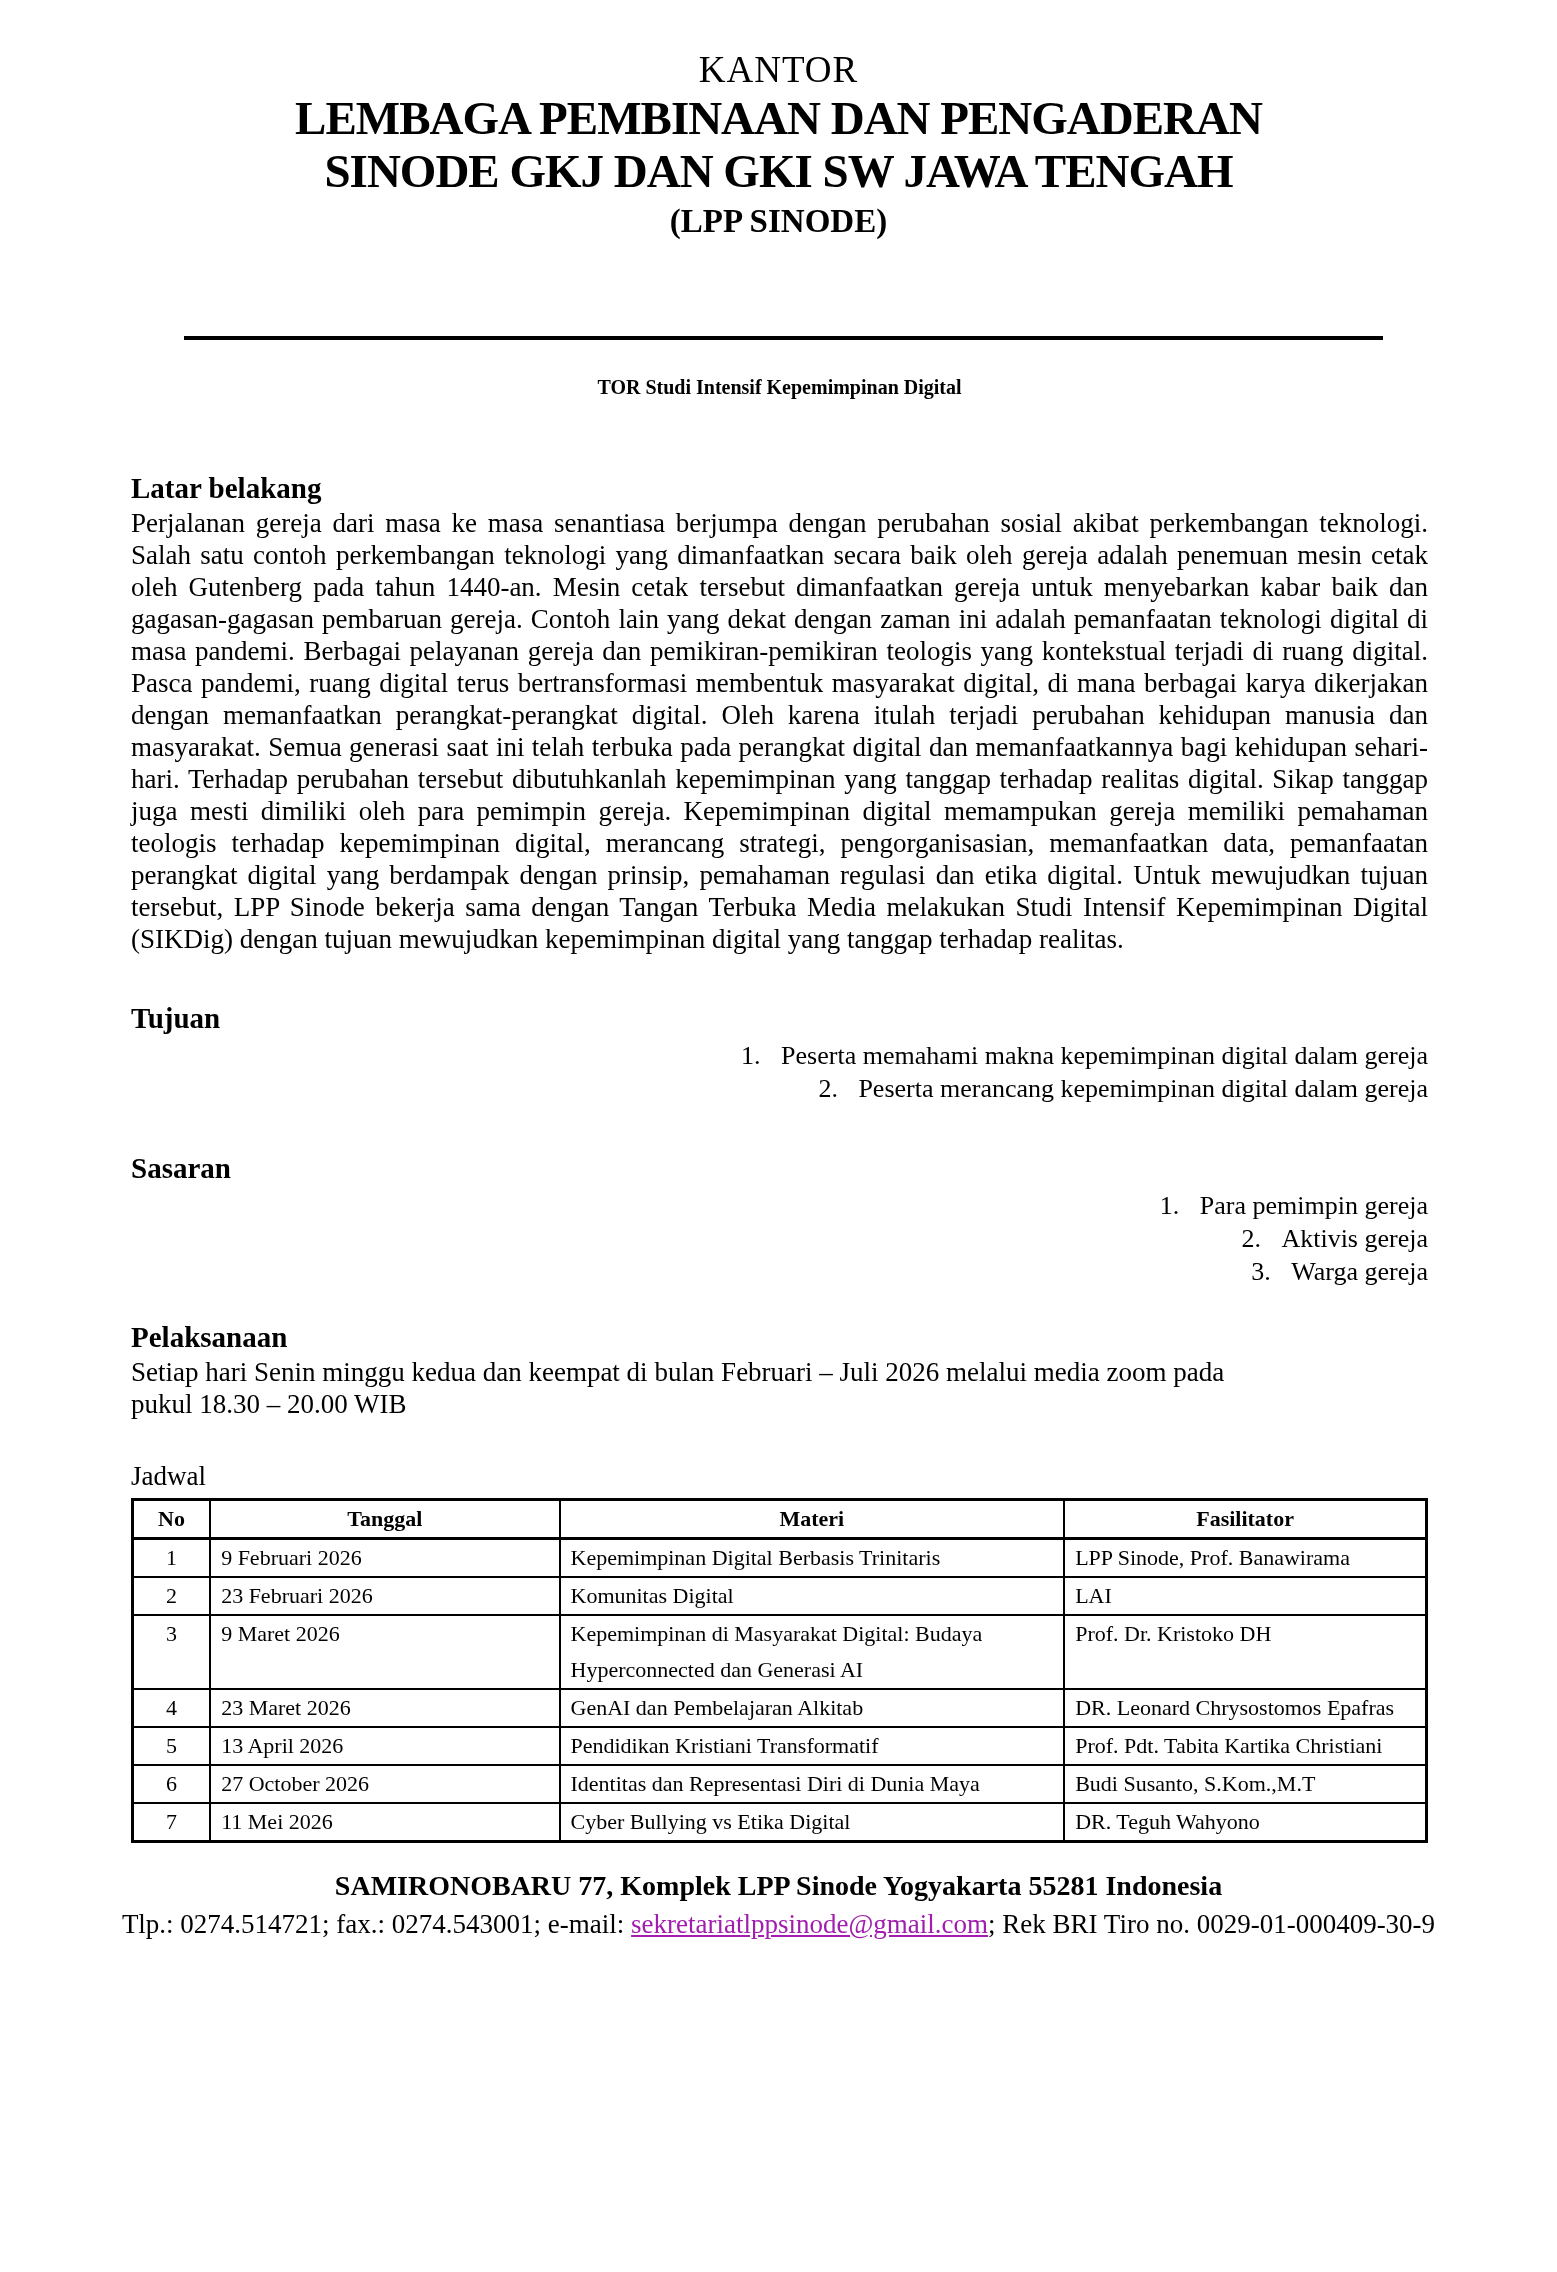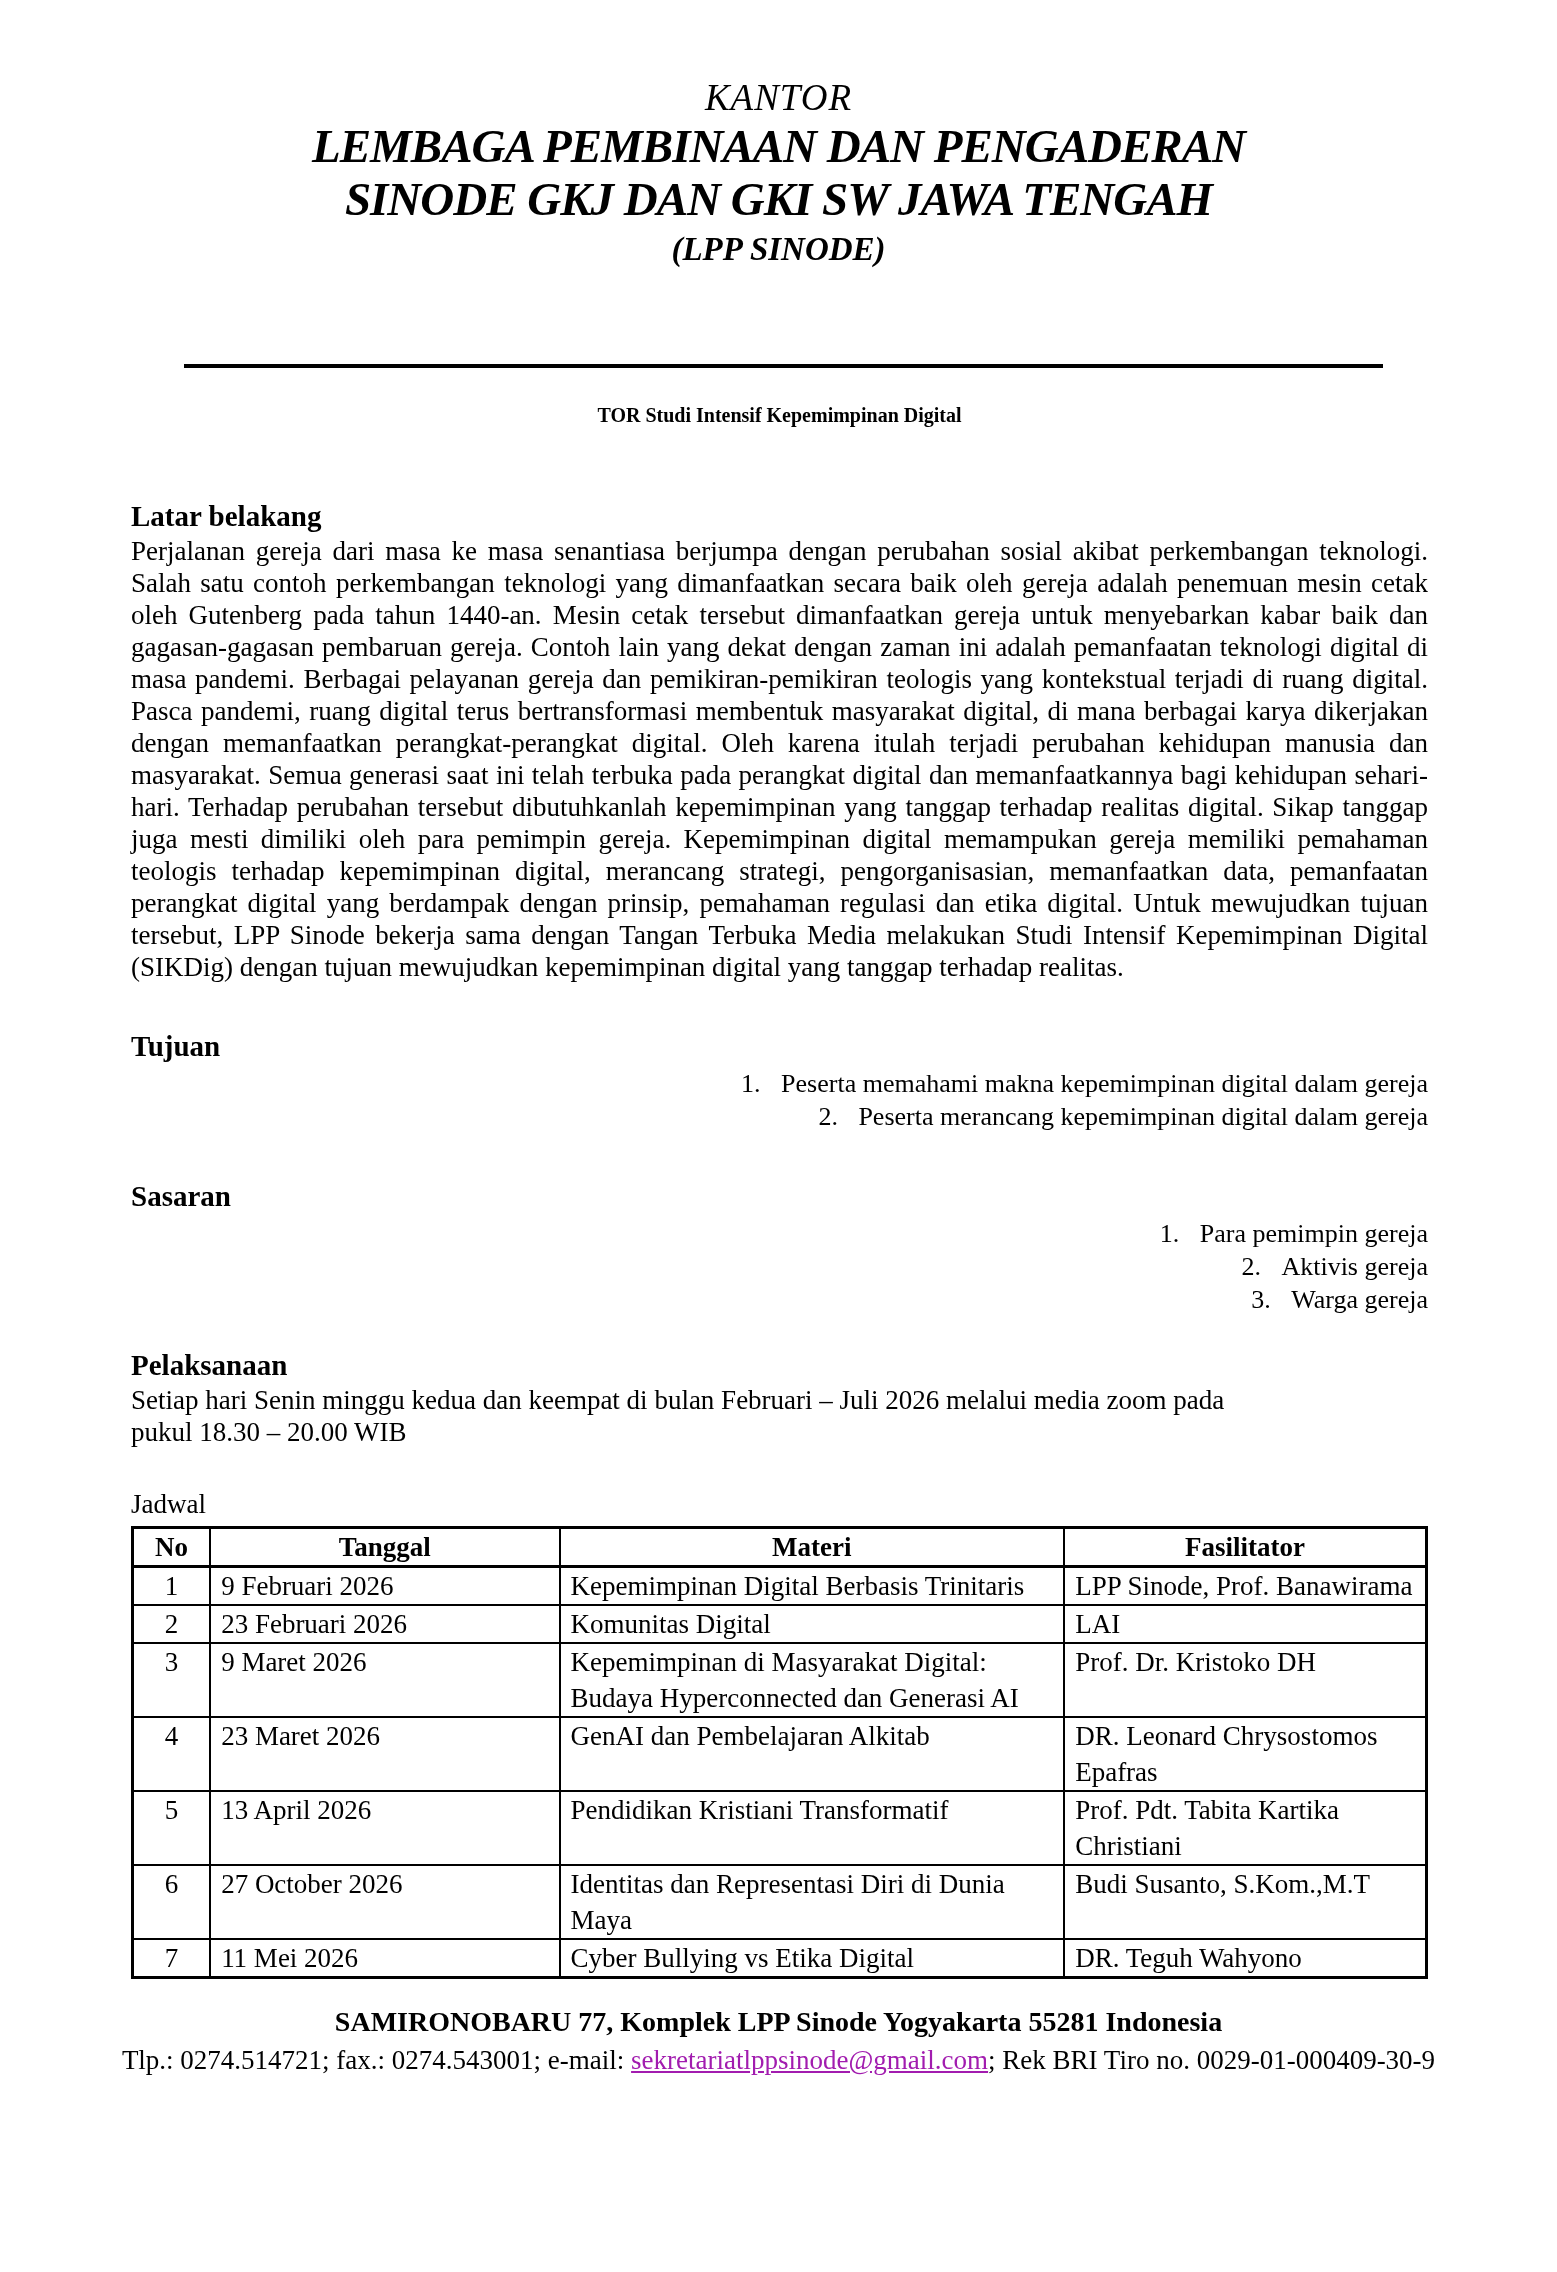--- a/index.html
+++ b/index.html
@@ -7,21 +7,21 @@
   body {
     width: 1557px;
     height: 2272px;
     font-family: "Liberation Serif", "DejaVu Serif", serif;
     color: #000000;
     overflow: hidden;
   }
   .page { width: 1557px; height: 2272px; background: #ffffff; }
 
   
-  .letterhead { padding-top: 76px; text-align: center; font-style: italic; }
+  .letterhead { padding-top: 48px; text-align: center; }
   .lh-office { font-size: 37px; font-weight: 400; letter-spacing: 1px; line-height: 44px; }
   .lh-org { font-size: 47px; font-weight: 700; letter-spacing: -1px; line-height: 53px; text-align: center; }
   .lh-abbrev { font-size: 33px; font-weight: 700; letter-spacing: 0px; margin-top: 5px; }
 
   .divider { height: 4px; background: #000; margin: 96px 174px 0 184px; }
 
   .content { padding: 0 129px 0 131px; }
 
   .doc-title { font-size: 20px; font-weight: 700; text-align: center; margin-top: 36px; }
 
@@ -58,21 +58,21 @@
     margin-right: 10px;
     text-align: left;
   }
 
   .jadwal-label { font-size: 27px; line-height: 32px; margin-top: 40px; }
 
   table.jadwal {
     width: 100%;
     border-collapse: collapse;
     margin-top: 6px;
-    font-size: 27px;
+    font-size: 22px;
     border: 3px solid #000;
     table-layout: fixed;
   }
   table.jadwal th, table.jadwal td {
     border: 2px solid #000;
     line-height: 36px;
     padding: 0 10px;
     vertical-align: top;
     text-align: left;
     word-wrap: break-word;

